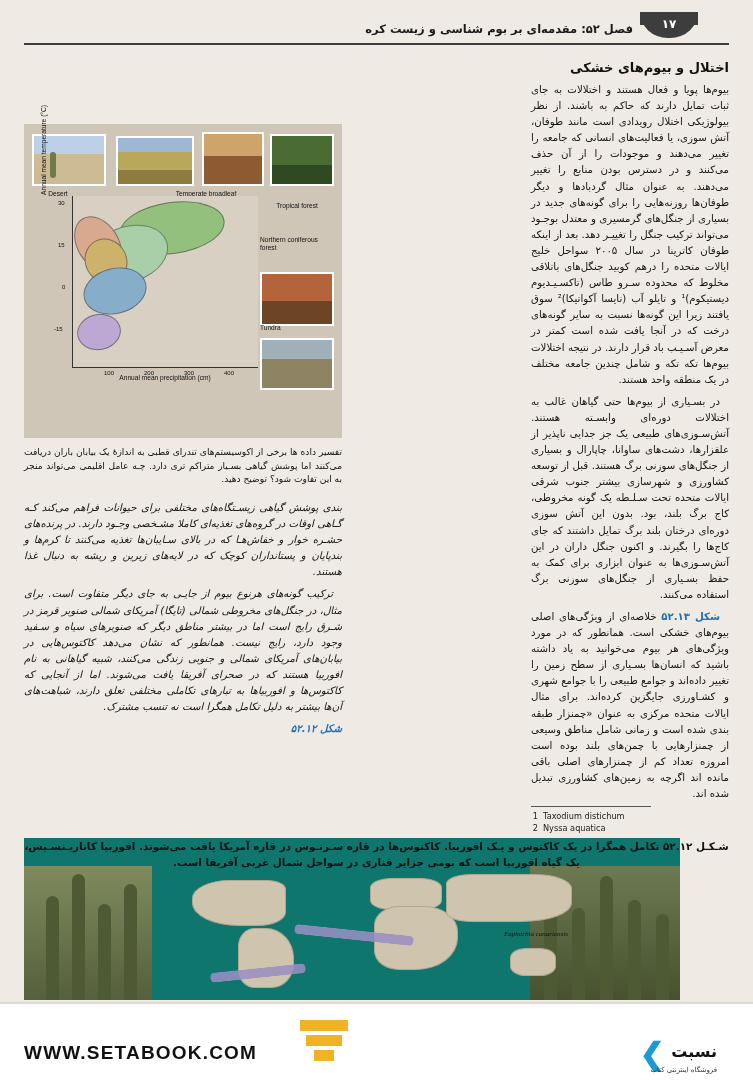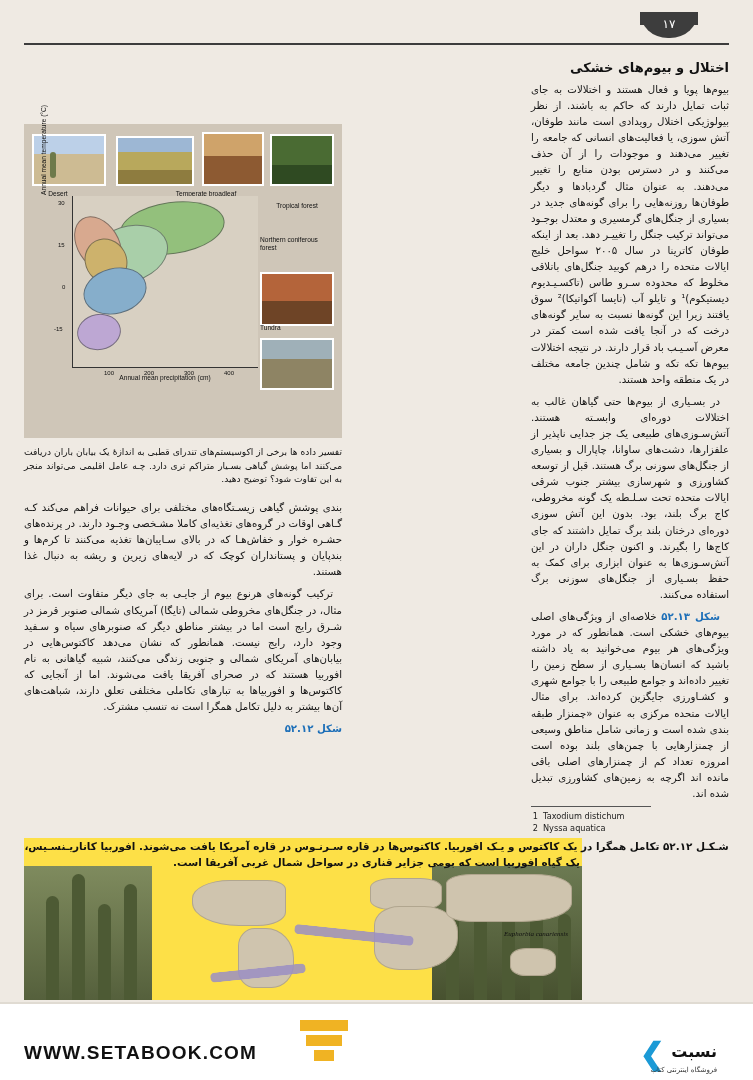--- a/index.html
+++ b/index.html
@@ -26,33 +26,33 @@
     position:absolute;top:22px;right:120px;
     font-size:11.5px;color:#1a1a1a;font-weight:bold;
     letter-spacing:0;direction:rtl;
   }
   .page-badge{
     position:absolute;top:12px;right:55px;width:58px;height:26px;
     background:#3d3d3d;border-radius:0 0 28px 28px/0 0 26px 26px;
   }
   .page-badge .num{
     position:absolute;top:5px;left:0;width:58px;text-align:center;
-    color:#fff;font-size:12px;font-weight:normal;
+    color:#fff;font-size:12px;font-weight:bold;
   }
   .badge-notch{
     position:absolute;top:12px;right:55px;width:58px;height:13px;background:#3d3d3d;
   }
   
   .col{
     position:absolute;top:60px;
     direction:rtl;text-align:justify;
     color:#141414;
   }
   .col.right{right:24px;width:198px;}
-  .col.left{left:24px;width:318px;}
+  .col.left{left:24px;width:318px;font-style:italic;}
 
   h2.section{
     font-size:13px;font-weight:bold;margin:0 0 7px 0;text-align:right;
     color:#111;
   }
   p.body{
     margin:0 0 6px 0;
     font-size:10.2px;line-height:16.1px;
     text-align:justify;text-justify:inter-word;
   }
@@ -116,22 +116,22 @@
   .tick{position:absolute;font-size:6px;color:#111;direction:ltr;font-family:"Liberation Sans",sans-serif;}
   .biome{position:absolute;border:1px solid rgba(60,60,60,.55);border-radius:50%;}
   
   .fig11-below{
     position:absolute;top:446px;left:24px;width:318px;
     direction:rtl;text-align:justify;font-size:9.1px;line-height:13.6px;
     color:#111;font-weight:normal;
   }
   
   .fig12{
-    position:absolute;top:838px;left:24px;width:558px;height:162px;
-    background:#fde047;overflow:hidden;
+    position:absolute;top:838px;left:24px;width:656px;height:162px;
+    background:#0f766e;overflow:hidden;
   }
   .fig12-cap{
     position:absolute;top:838px;left:24px;width:705px;
     direction:rtl;text-align:center;font-size:10.4px;line-height:16px;
     font-weight:bold;color:#111;z-index:5;
   }
   .cactus-l{position:absolute;left:0;top:28px;width:128px;height:134px;
     background:linear-gradient(#7f8b5e,#55603c);}
   .cactus-r{position:absolute;right:0;top:28px;width:150px;height:134px;
     background:linear-gradient(#6c7a52,#47512f);}
@@ -180,20 +180,21 @@
     position:absolute;left:24px;top:1008px;width:705px;height:1px;background:#cdc6bb;
   }
 </style>
 </head>
 <body>
 
 <div class="page">
 
   <div class="header">
     <div class="header-rule"></div>
+    <div class="header-title">فصل ۵۲: مقدمه‌ای بر بوم شناسی و زیست کره</div>
     <div class="badge-notch"></div>
     <div class="page-badge">
       <div class="num">۱۷</div>
     </div>
   </div>
 
   <div class="col right">
     <h2 class="section">اختلال و بیوم‌های خشکی</h2>
     <p class="body">بیوم‌ها پویا و فعال هستند و اختلالات به جای ثبات تمایل دارند که حاکم به باشند. از نظر بیولوژیکی اختلال رویدادی است مانند طوفان، آتش سوزی، یا فعالیت‌های انسانی که جامعه را تغییر می‌دهند و موجودات را از آن حذف می‌کنند و در دسترس بودن منابع را تغییر می‌دهند. به عنوان مثال گردبادها و دیگر طوفان‌ها روزنه‌هایی را برای گونه‌های جدید در بسیاری از جنگل‌های گرمسیری و معتدل بوجـود می‌تواند ترکیب جنگل را تغییـر دهد. بعد از اینکه طوفان کاترینا در سال ۲۰۰۵ سواحل خلیج ایالات متحده را درهم کوبید جنگل‌های باتلاقی مخلوط که محدوده سـرو طاس (تاکسـیـدیوم دیستیکوم)¹ و تایلو آب (نایسا آکواتیکا)² سوق یافتند زیرا این گونه‌ها نسبت به سایر گونه‌های درخت که در آنجا یافت شده است کمتر در معرض آسـیـب باد قرار دارند. در نتیجه اختلالات بیوم‌ها تکه تکه و شامل چندین جامعه مختلف در یک منطقه واحد هستند.</p>
     <p class="body indent">در بسـیاری از بیوم‌ها حتی گیاهان غالب به اختلالات دوره‌ای وابسـته هستند. آتش‌سـوزی‌های طبیعی یک جز جدایی ناپذیر از علفزارها، دشت‌های ساوانا، چاپارال و بسیاری از جنگل‌های سوزنی برگ هستند. قبل از توسعه کشاورزی و شهرسازی بیشتر جنوب شرقی ایالات متحده تحت سـلـطه یک گونه مخروطی، کاج برگ بلند، بود. بدون این آتش سوزی دوره‌ای درختان بلند برگ تمایل داشتند که جای کاج‌ها را بگیرند. و اکنون جنگل داران در این آتش‌سـوزی‌ها به عنوان ابزاری برای کمک به حفظ بسـیاری از جنگل‌های سوزنی برگ استفاده می‌کنند.</p>

